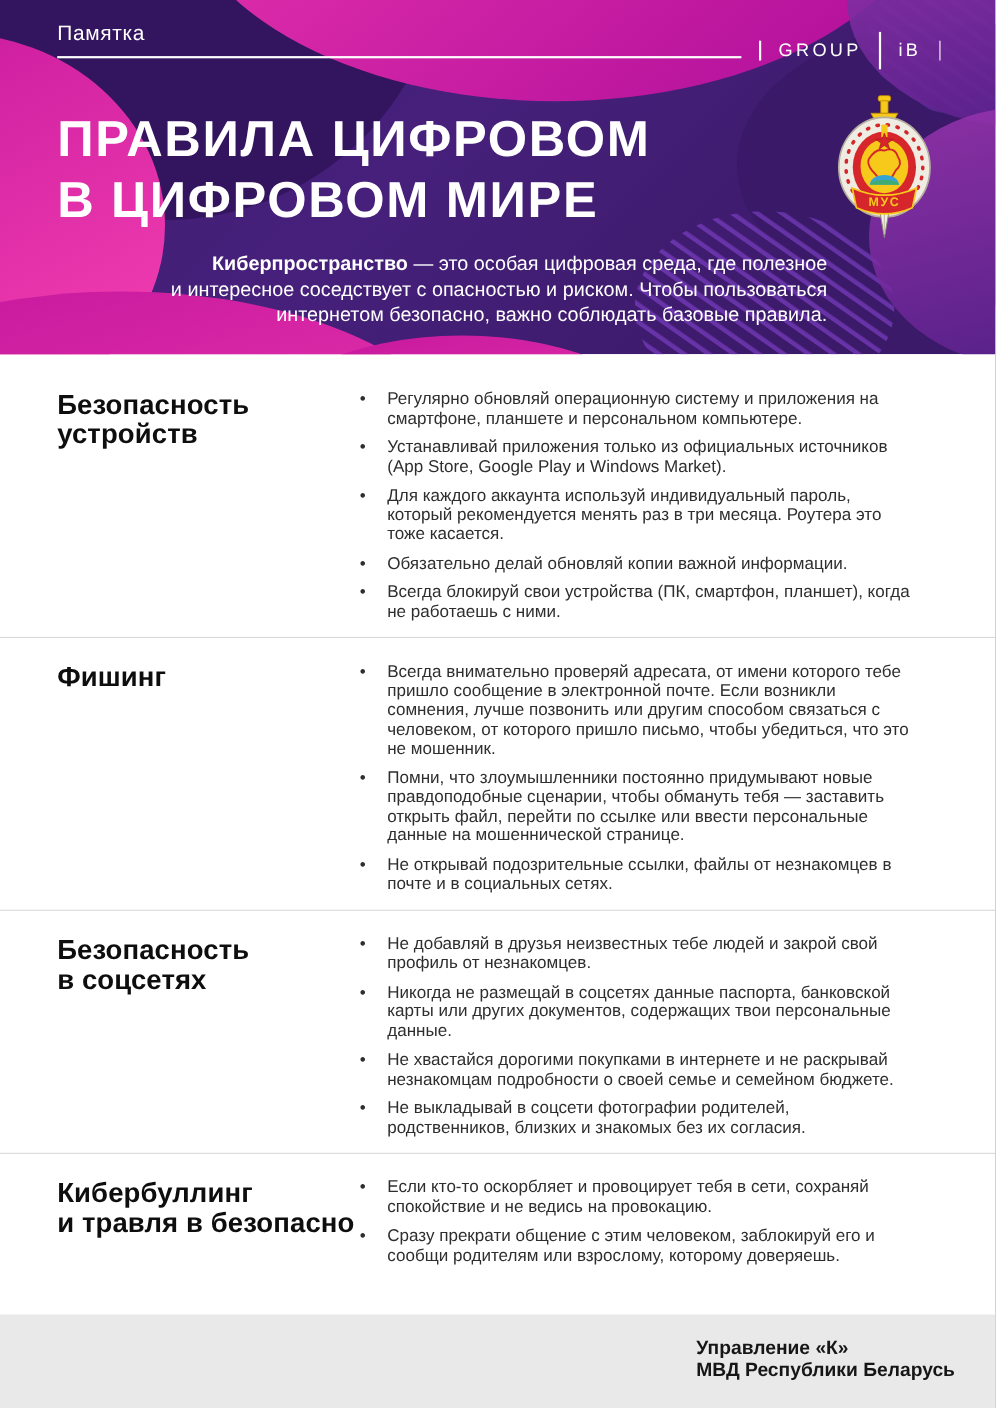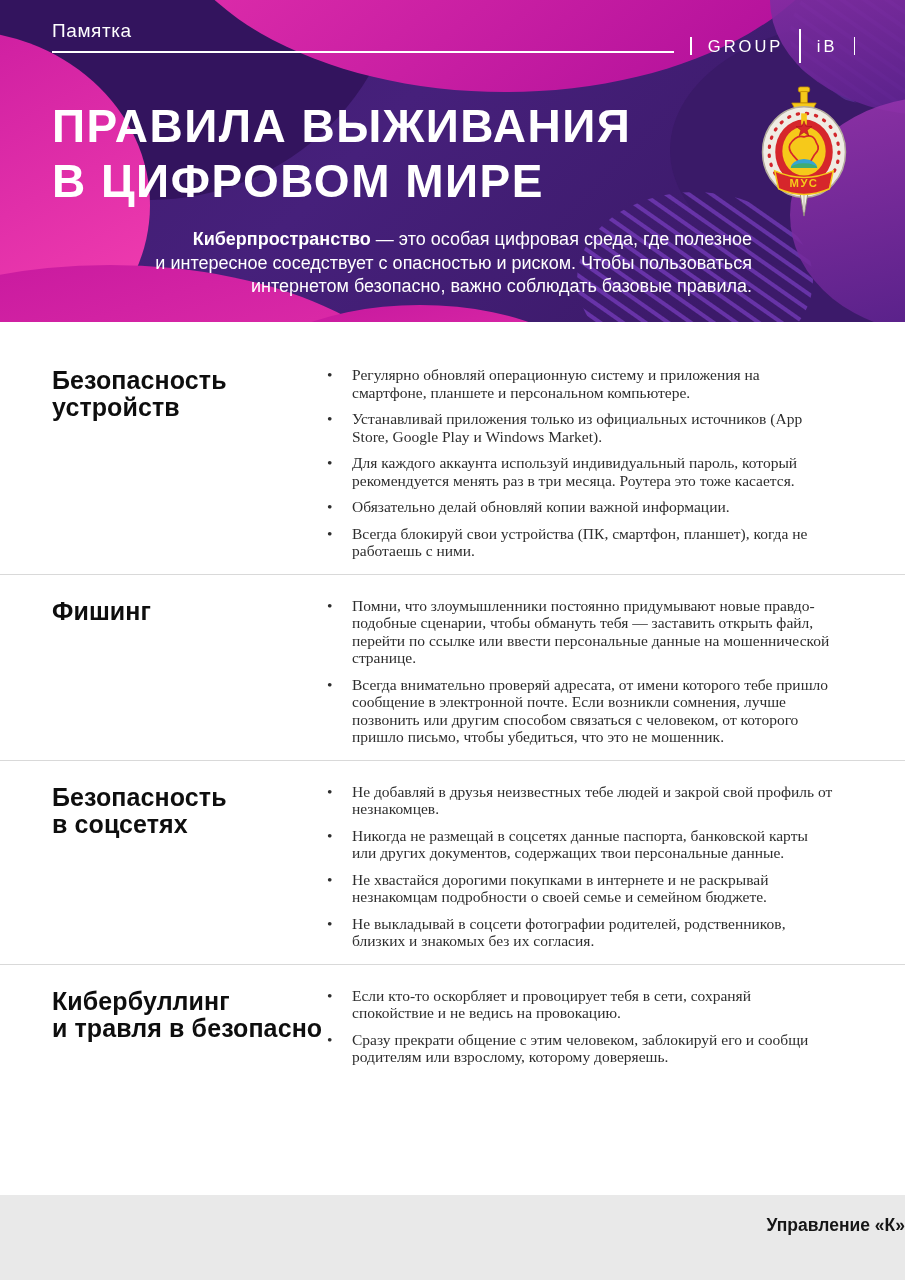--- a/index.html
+++ b/index.html
@@ -28,39 +28,39 @@
     letter-spacing:1.5px; color:var(--white,#fff); max-width:720px;
   }
   .intro {
     margin-top:19px; font-size:18px; line-height:23.5px; max-width:700px;
     white-space:pre-line; font-weight:400; color:var(--white,#fff);text-align:right;
   }
   .intro b { font-weight:700; }
   .emblem { position:absolute; top:86px; right:46px; width:110px; height:132px; }
 
   
-  .sections { flex:1 1 auto; padding-top:22px; overflow:hidden; }
+  .sections { flex:1 1 auto; padding-top:10px; overflow:hidden; }
   .section { display:grid; grid-template-columns:273px 1fr; padding:22px 50px 14px 52px; }
   .section + .section { border-top:1px solid var(--divider-gray,#d9d9d9); }
   .section-title {
     font-size:25px; line-height:27px; font-weight:700;
     color:var(--heading-black,#0e0e0e); white-space:pre-line; padding-top:1px;
     letter-spacing:.1px;
   }
-  .bullets { list-style:none;font-family:Liberation Serif, serif; }
+  .bullets { list-style:none; }
   .bullets li {
     position:relative; padding-left:27px; max-width:508px;
     font-size:15.5px; line-height:17.5px; color:var(--text-dark,#2e2e2e);
     margin-bottom:9px;
   }
   .bullets li:last-child { margin-bottom:0; }
   .bullets li::before { content:"•"; position:absolute; left:2px; top:0; }
 
   
-  .footer { flex:0 0 85px; background:var(--footer-bg,#e9e9e9);text-align:right; }
+  .footer { flex:0 0 85px; background:var(--footer-bg,#e9e9e9); }
   .footer-text {
     margin-left:633px; padding-top:21px;
     font-size:17.5px; line-height:19.5px; font-weight:700; color:#161616;
   }
 </style>
 </head>
 <body>
 
 <div class="page">
 
@@ -109,21 +109,21 @@
         </div>
         <div class="logo">
           <span class="bar short"></span>
           <span class="word">GROUP</span>
           <span class="bar tall"></span>
           <span class="word">iB</span>
           <span class="bar short"></span>
         </div>
       </div>
 
-      <h1 class="title"><span>ПРАВИЛА ВЫЖИВАНИЯ</span><br><span>В ЦИФРОВОМ МИРЕ</span></h1>
+      <h1 class="title"><span>ПРАВИЛА ЦИФРОВОМ</span><br><span>В ЦИФРОВОМ МИРЕ</span></h1>
 
       <p class="intro"><b>Киберпространство</b><span> — это особая цифровая среда, где полезное
 и интересное соседствует с опасностью и риском. Чтобы пользоваться
 интернетом безопасно, важно соблюдать базовые правила.</span></p>
 
       <svg class="emblem" viewBox="0 0 110 140" aria-hidden="false">
 
         <rect x="49" y="1" width="12" height="5.5" rx="2" fill="#f6c91a" stroke="#c08a00" stroke-width="0.8"></rect>
         <rect x="51.5" y="6" width="7" height="12" fill="#f6c91a" stroke="#c08a00" stroke-width="0.8"></rect>
         <polygon points="42,18 68,18 62,29 48,29" fill="#f6c91a" stroke="#c08a00" stroke-width="0.8"></polygon>
@@ -157,22 +157,23 @@
           <li>Устанавливай приложения только из официальных источников (App Store, Google Play и Windows Market).</li>
           <li>Для каждого аккаунта используй индивидуальный пароль, который рекомендуется менять раз в три месяца. Роутера это тоже касается.</li>
           <li>Обязательно делай обновляй копии важной информации.</li>
           <li>Всегда блокируй свои устройства (ПК, смартфон, планшет), когда не работаешь с ними.</li>
         </ul>
     </section>
 
     <section class="section">
       <h2 class="section-title">Фишинг</h2>
       <ul class="bullets">
+          <li>Всегда внимательно проверяй адресата, от имени которого тебе пришло сообщение в электронной почте. Если возникли сомнения, лучше позвонить или другим способом связаться с человеком, от которого пришло письмо, чтобы убедиться, что это не мошенник.</li>
           <li>Помни, что злоумышленники постоянно придумывают новые правдо­подобные сценарии, чтобы обмануть тебя — заставить открыть файл, перейти по ссылке или ввести персональные данные на мошенни­ческой странице.</li>
-          <li>Всегда внимательно проверяй адресата, от имени которого тебе пришло сообщение в электронной почте. Если возникли сомнения, лучше позвонить или другим способом связаться с человеком, от которого пришло письмо, чтобы убедиться, что это не мошенник.</li>
+          <li>Не открывай подозрительные ссылки, файлы от незнакомцев в почте и в социальных сетях.</li>
         </ul>
     </section>
 
     <section class="section">
       <h2 class="section-title">Безопасность
 в соцсетях</h2>
       <ul class="bullets">
           <li>Не добавляй в друзья неизвестных тебе людей и закрой свой профиль от незнакомцев.</li>
           <li>Никогда не размещай в соцсетях данные паспорта, банковской карты или других документов, содержащих твои персональные данные.</li>
           <li>Не хвастайся дорогими покупками в интернете и не раскрывай незнакомцам подробности о своей семье и семейном бюджете.</li>
@@ -186,16 +187,17 @@
       <ul class="bullets">
           <li>Если кто-то оскорбляет и провоцирует тебя в сети, сохраняй спокойствие и не ведись на провокацию.</li>
           <li>Сразу прекрати общение с этим человеком, заблокируй его и сообщи родителям или взрослому, которому доверяешь.</li>
         </ul>
     </section>
   </main>
 
   <footer class="footer">
     <div class="footer-text">
       <div>Управление «К»</div>
+      <div>МВД Республики Беларусь</div>
     </div>
   </footer>
 
 </div>
 
 </body></html>

